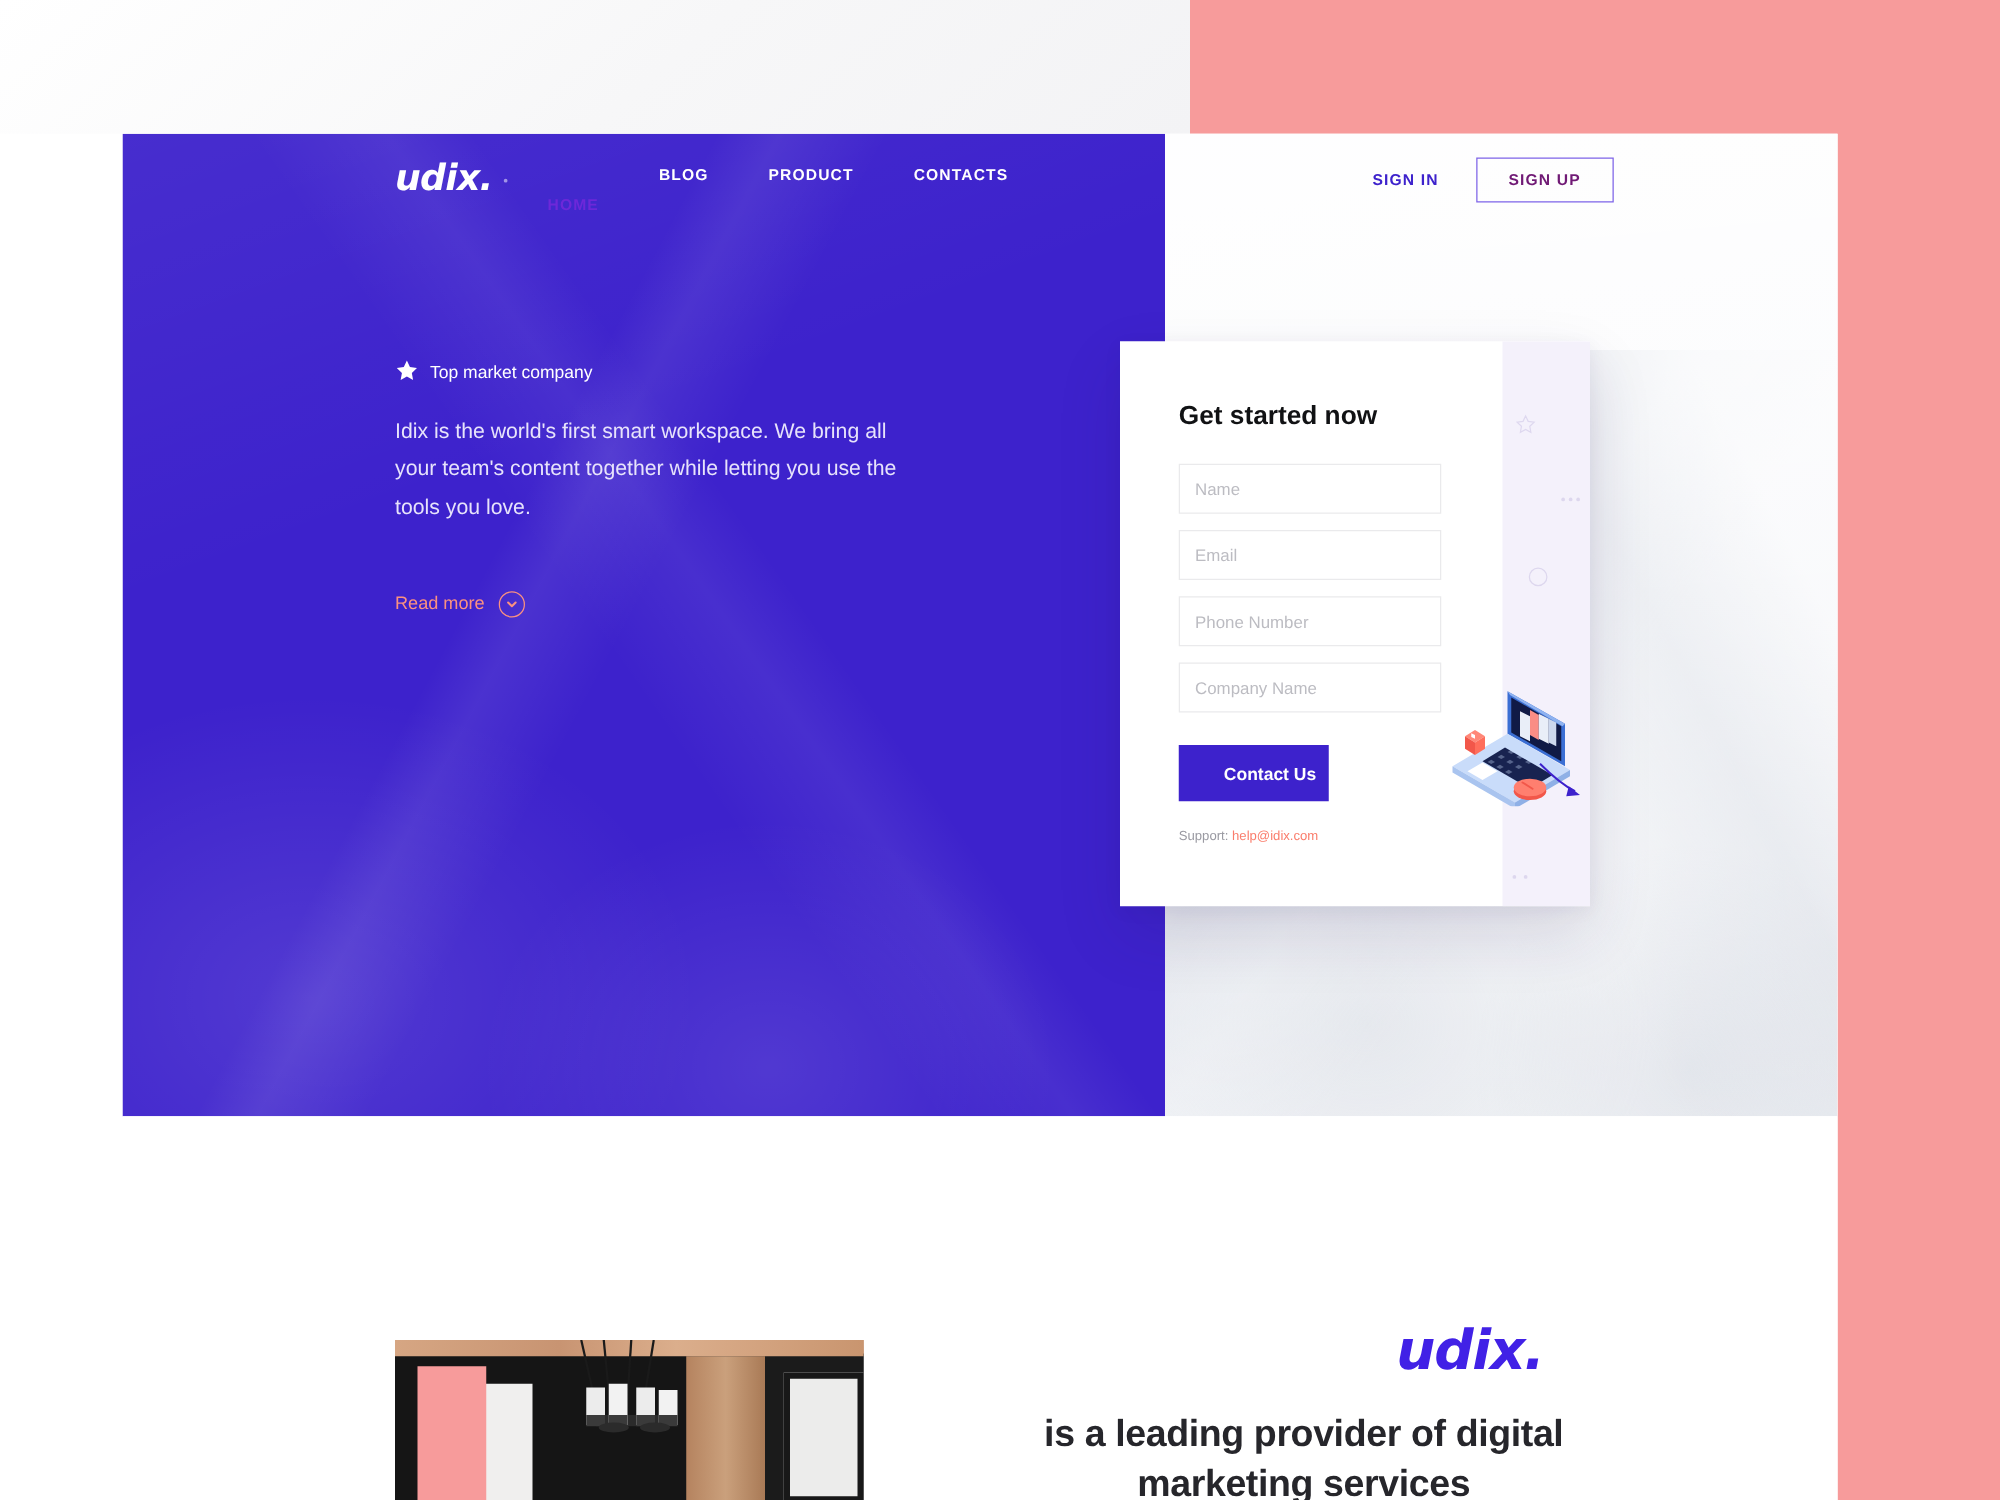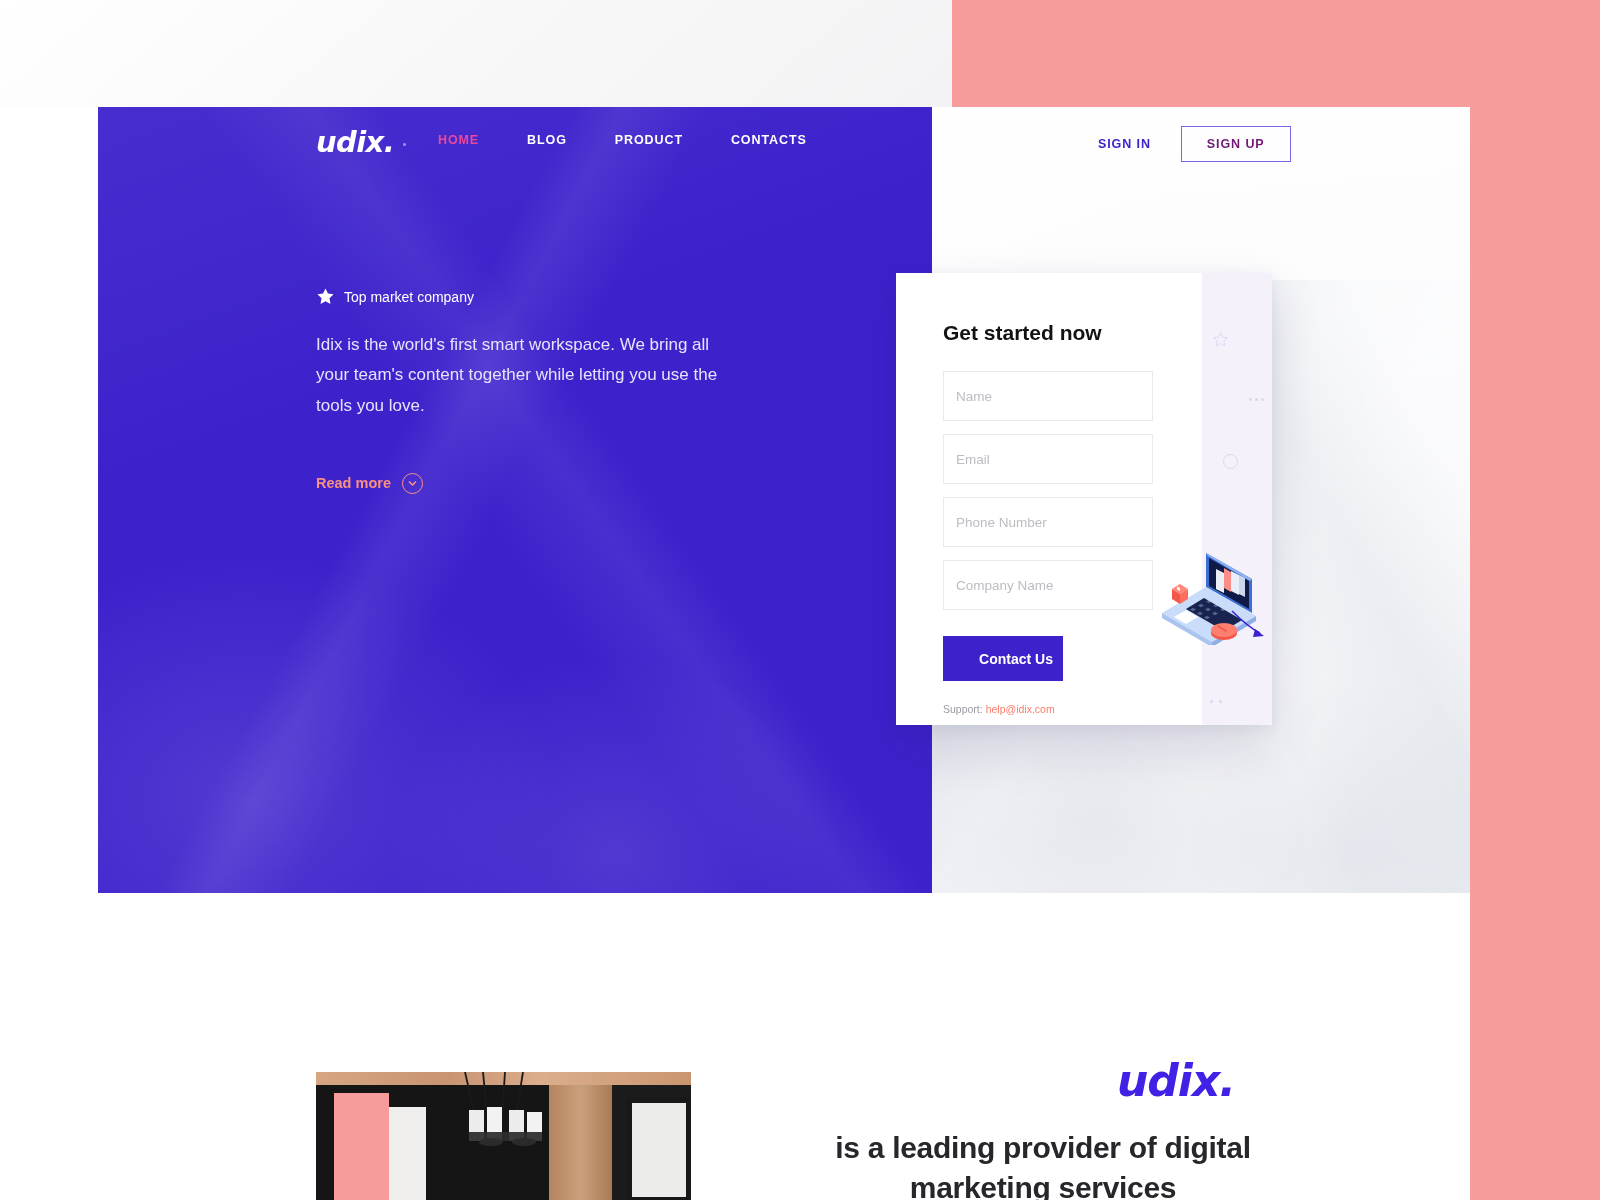--- a/index.html
+++ b/index.html
@@ -101,21 +101,21 @@
   .nav-dot {
     position: absolute; left: 305px; top: 36px;
     width: 3px; height: 3px; border-radius: 50%;
     background: rgba(255,255,255,.5);
   }
   .nav-links { position: absolute; left: 340px; top: 26px; display: flex; gap: 0; }
   .nav-link {
     font-size: 12.5px; font-weight: 700; letter-spacing: .9px;
     color: #ffffff; cursor: pointer; white-space: nowrap;
   }
-  .nav-link.active { color: #ec4899; }
+  .nav-link.active { color: #6d28d9; margin-top: 24px; }
   .nav-sep { width: 48px; }
   .auth { position: absolute; left: 1000px; top: 19px; display: flex; align-items: center; gap: 30px; }
   .sign-in {
     font-size: 12.5px; font-weight: 700; letter-spacing: .9px;
     color: #3d22cc; cursor: pointer;
   }
   .sign-up {
     font-size: 12.5px; font-weight: 700; letter-spacing: .9px;
     color: #701a75; cursor: pointer;
     border: 1.5px solid #7d63e8; background: transparent;
@@ -130,21 +130,21 @@
   .headline {
     font-size: 54px; line-height: 1.08; font-weight: 700;
     color: #fa9180; letter-spacing: -.4px;
     margin-bottom: 36px;
   }
   .subcopy {
     font-size: 17px; line-height: 1.78; color: #e7e3fb; font-weight: 400;
     margin-bottom: 52px;
   }
   .read-more { display: inline-flex; align-items: center; gap: 11px; cursor: pointer; }
-  .read-more-text { font-size: 14.5px; font-weight: 700; color: #fa9180; }
+  .read-more-text { font-size: 14.5px; font-weight: 400; color: #fa9180; }
   .chev-circle {
     width: 21px; height: 21px; border: 1.6px solid #fa9180; border-radius: 50%;
     display: flex; align-items: center; justify-content: center;
   }
   .chev-circle svg { width: 9px; height: 9px; stroke: #fa9180; fill: none; stroke-width: 2.2; }
 
   
   .form-card {
     position: absolute; left: 798px; top: 166px;
     width: 376px; height: 452px;
@@ -163,21 +163,21 @@
   .deco-dots-a { position: absolute; right: 8px; top: 125px; display: flex; gap: 3px; }
   .deco-dots-b { position: absolute; left: 8px; bottom: 22px; display: flex; gap: 6px; }
   .deco-dot { width: 3px; height: 3px; border-radius: 50%; background: #ddd7ee; }
   .deco-ring {
     position: absolute; left: 21px; top: 181px;
     width: 15px; height: 15px; border: 1.4px solid #ddd7ee; border-radius: 50%;
   }
   .form-inner { position: absolute; left: 47px; top: 48px; width: 210px; }
   .form-title { font-size: 21px; font-weight: 700; color: #111214; margin-bottom: 26px; }
   .field {
-    display: block; width: 210px; height: 50px;
+    display: block; width: 210px; height: 40px;
     border: 1px solid #eaeaec; background: #ffffff;
     font-family: inherit; font-size: 13.5px; color: #333;
     padding: 0 12px; margin-bottom: 13px; outline: none;
   }
   .field::placeholder { color: #bcbcc2; }
   .contact-btn {
     width: 120px; height: 45px; margin-top: 13px;
     background: #3d22cc; border: none; color: #ffffff;
     font-family: inherit; font-size: 14px; font-weight: 700;
     cursor: pointer;

